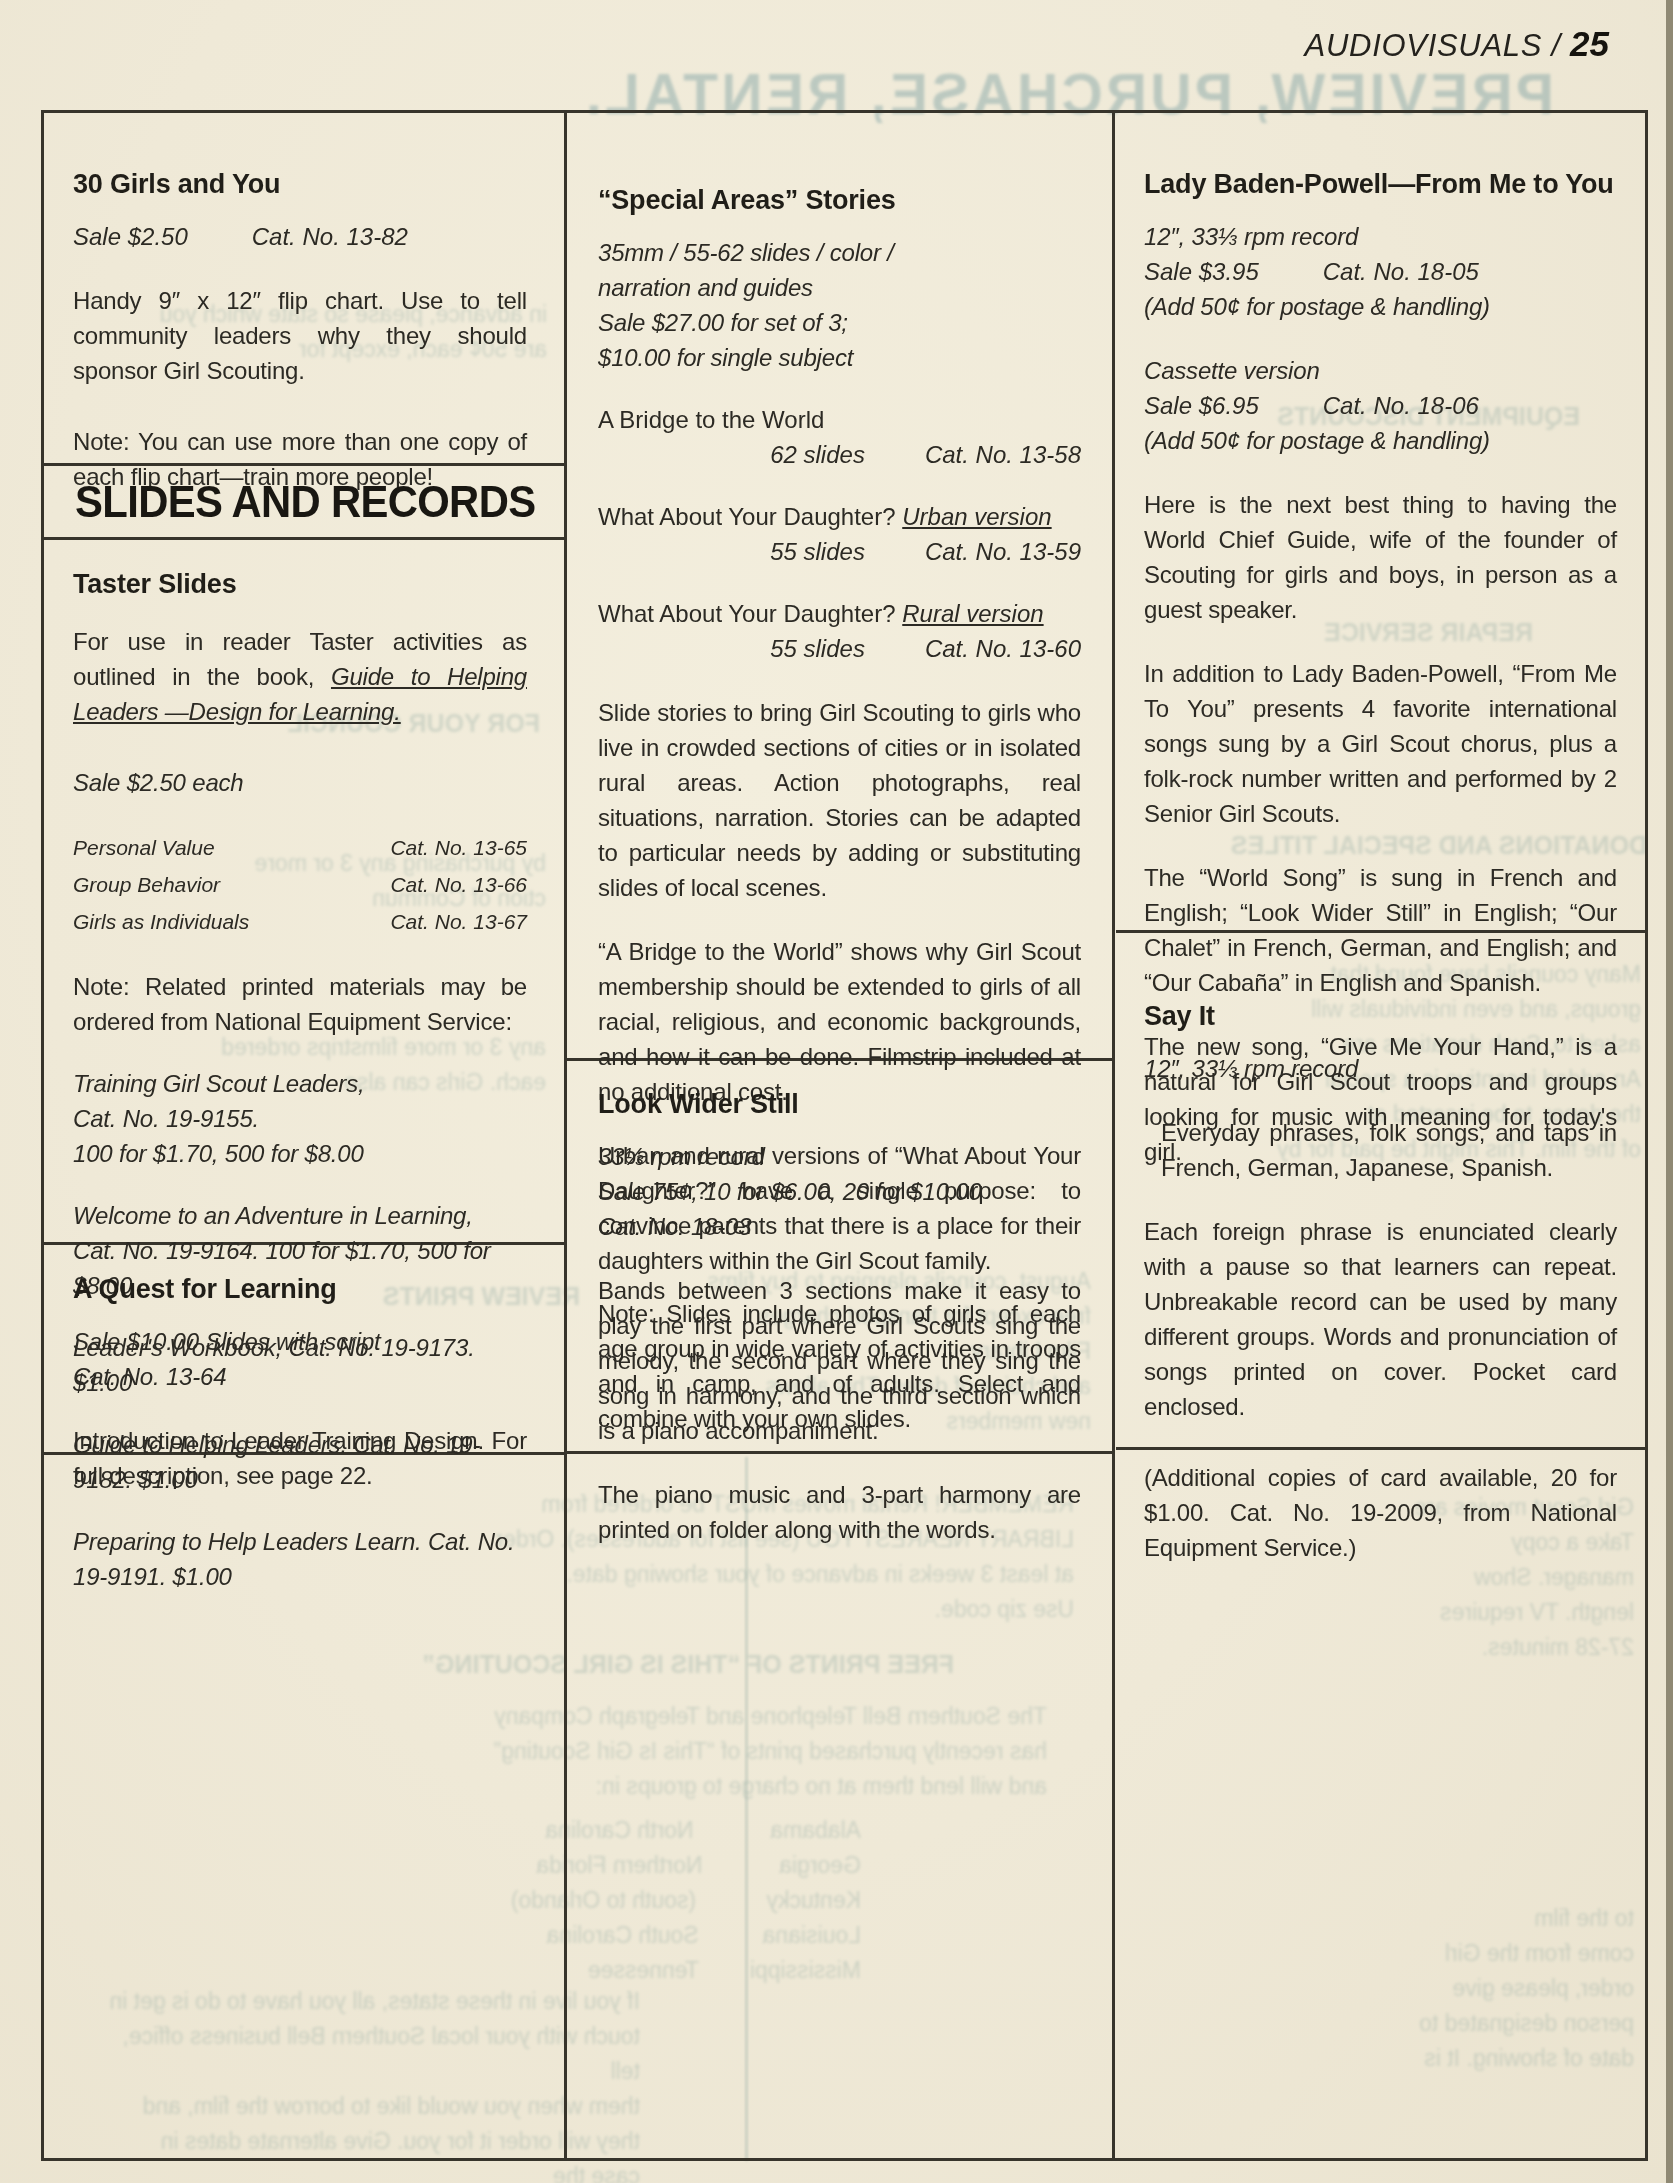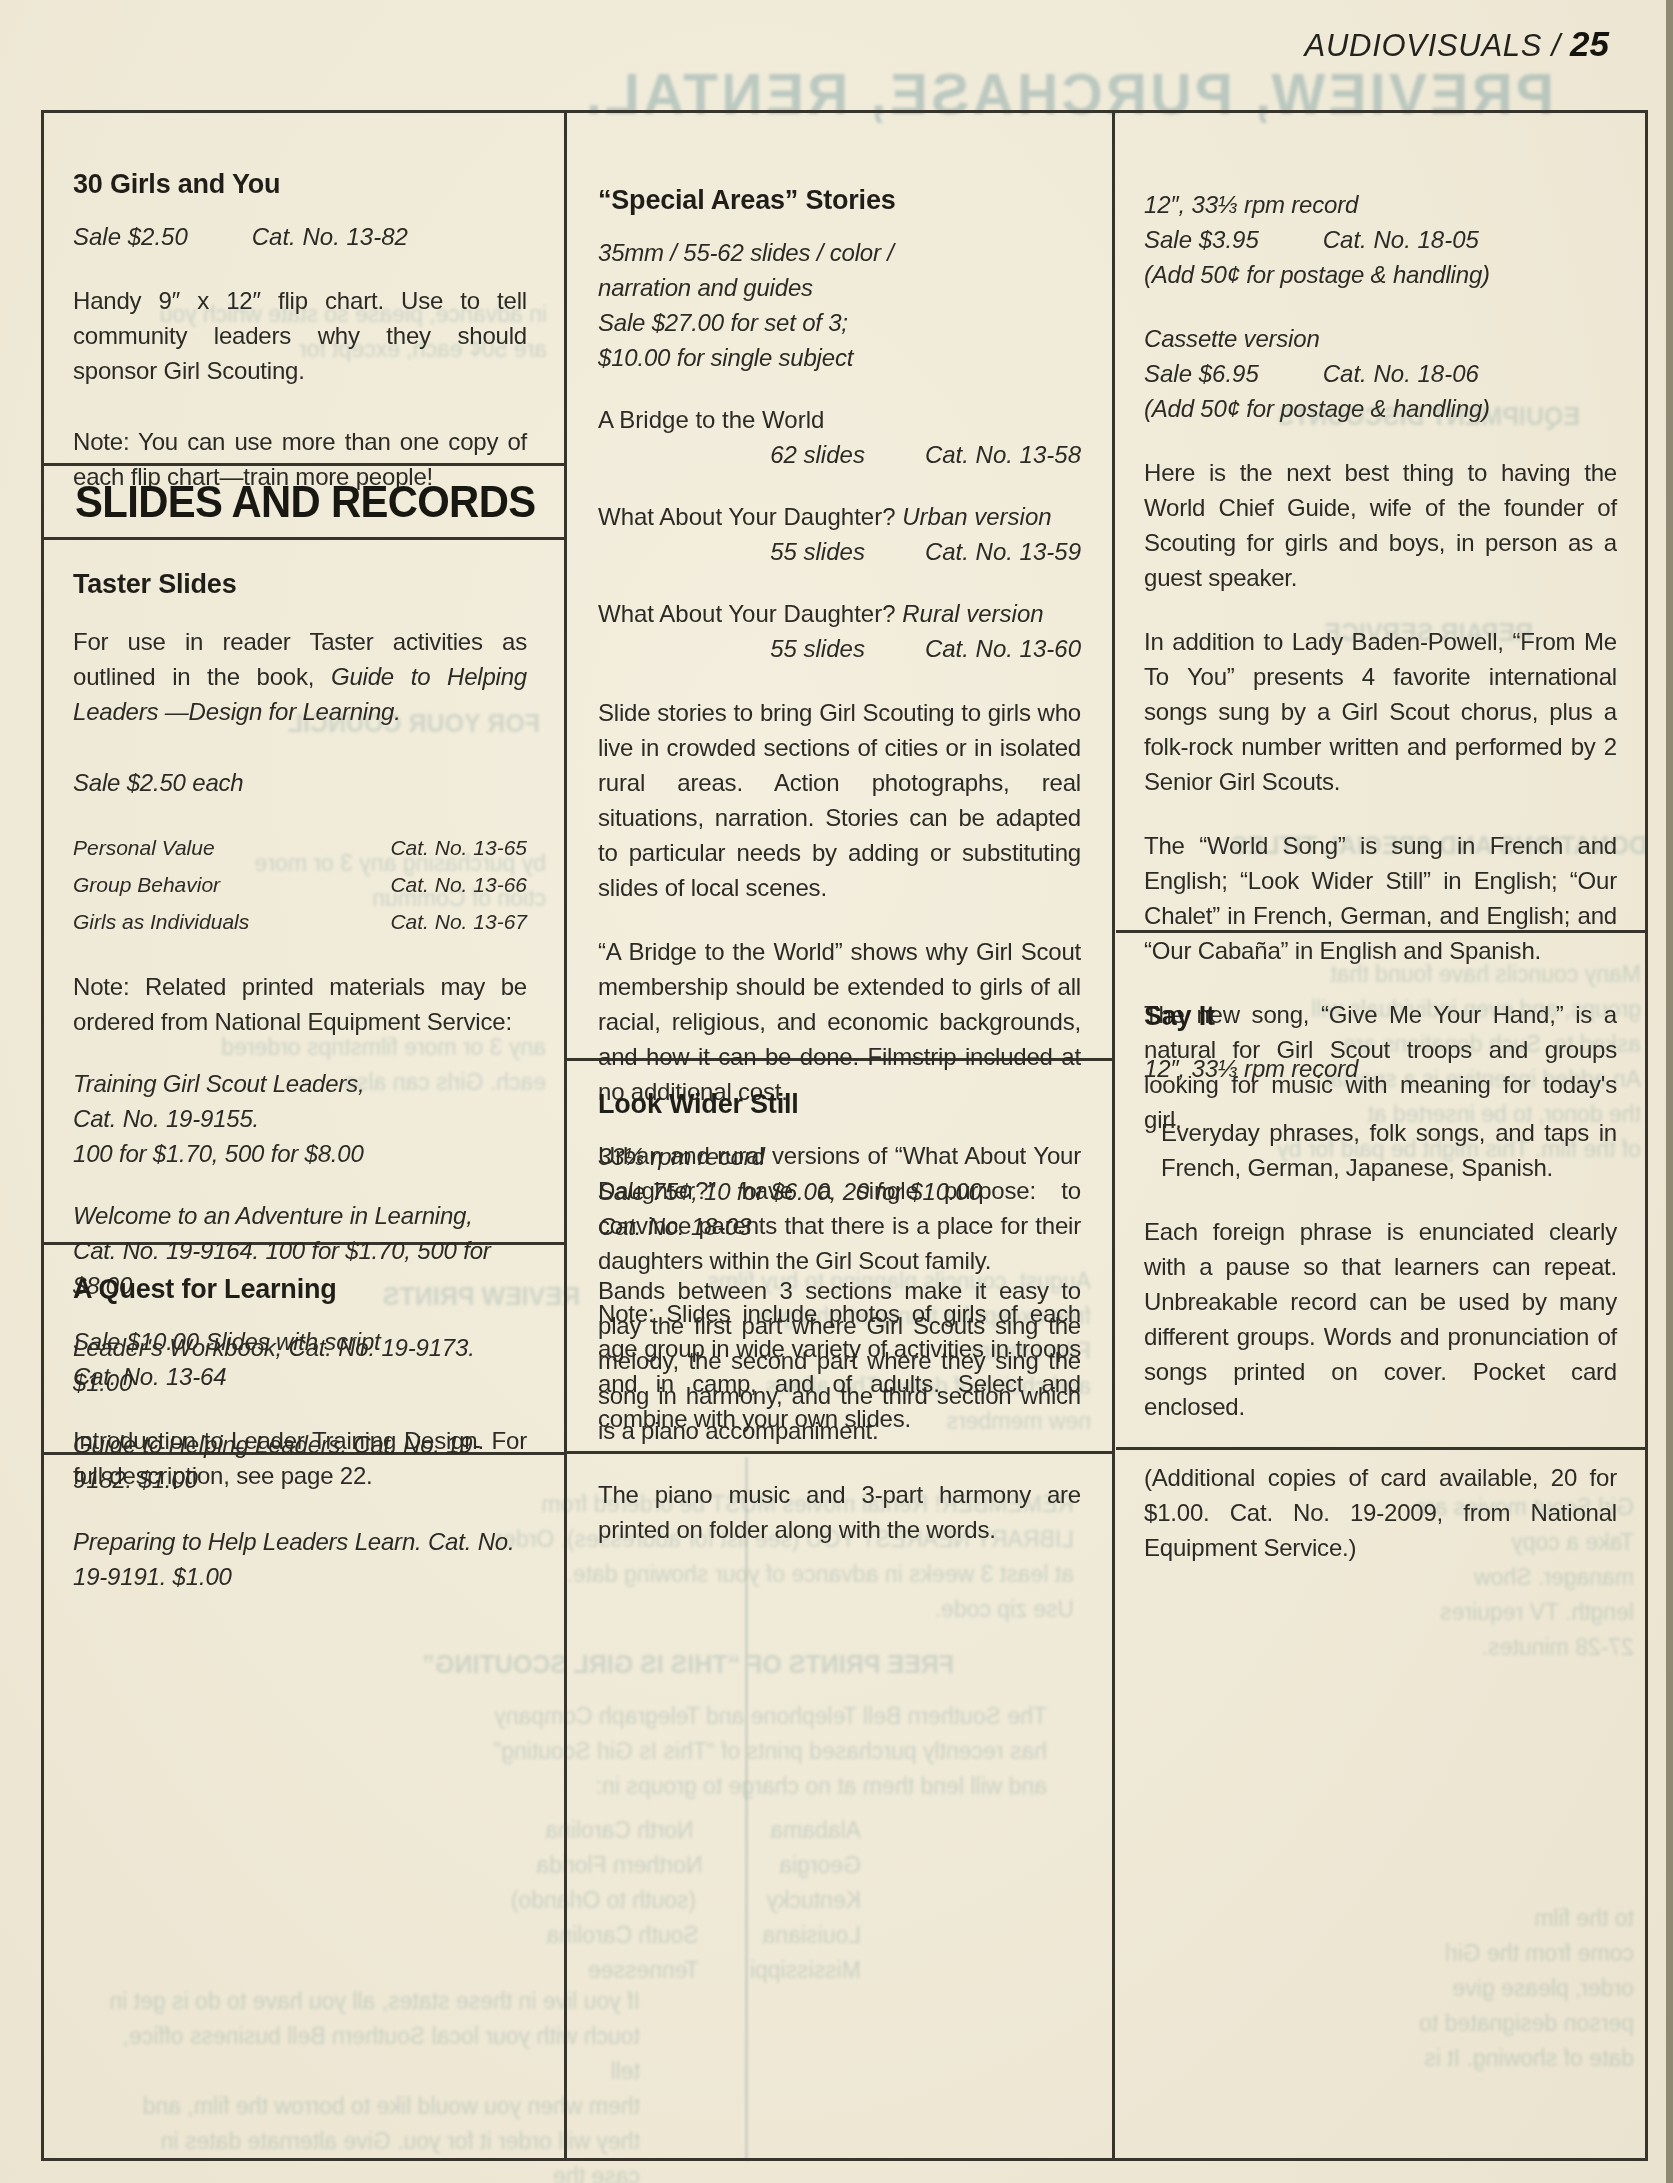--- a/index.html
+++ b/index.html
@@ -23,21 +23,21 @@
   .vsep{position:absolute;top:0;bottom:0;width:3.3px;background:#37342b;}
   .hrule{position:absolute;height:3.3px;background:#37342b;}
 
   .sec{position:absolute;box-sizing:border-box;}
   .cL{left:0;width:512px;padding:0 29px;}
   .cM{left:523px;width:545px;padding:0 31px;}
   .cR{left:1072px;width:529px;padding:0 28px;}
 
   .h1{font-weight:bold;font-size:27px;line-height:32px;letter-spacing:-0.2px;color:#201e18;}
   .body-t{font-size:24px;line-height:35px;letter-spacing:-0.2px;text-align:justify;}
-  .it{font-style:italic;}
+  .it{font-style:italic;text-decoration:underline;}
   .spec{font-style:italic;font-size:24px;line-height:35px;letter-spacing:-0.2px;white-space:pre-line;}
   .specrow{display:flex;gap:64px;font-style:italic;font-size:24px;line-height:35px;} .mt28{margin-top:18.7px;} .mt36{margin-top:24px;} .mt44{margin-top:29px;} .mt54{margin-top:36px;}
   .itemrow{display:flex;justify-content:space-between;font-style:italic;font-size:21px;line-height:37px;}
   .entry{margin-top:27px;}
   .entry-l1{font-size:24px;line-height:35px;}
   .entry-l2{display:flex;justify-content:flex-end;gap:60px;font-style:italic;font-size:24px;line-height:35px;}
   .mat{font-style:italic;font-size:24px;line-height:35px;white-space:pre-line;margin-top:27px;letter-spacing:-0.2px;}
 
   .band{position:absolute;display:flex;align-items:center;justify-content:center;}
   .band-title{
@@ -218,20 +218,21 @@
     <div class="sec cM" style="top:975px;">
       <div class="h1">Look Wider Still</div>
       <div class="spec mt28">33⅓ rpm record
 Sale 75¢, 10 for $6.00, 20 for $10.00
 Cat. No. 18-03</div>
       <p class="body-t mt44" style="margin-bottom:0;">Bands between 3 sections make it easy to play the first part where Girl Scouts sing the melody, the second part where they sing the song in harmony, and the third section which is a piano accompaniment.</p>
       <p class="body-t mt44" style="margin-bottom:0;">The piano music and 3-part harmony are printed on folder along with the words.</p>
     </div>
 
     <div class="sec cR" style="top:55px;">
+      <div class="h1">Lady Baden-Powell—From Me to You</div>
       <div class="spec mt28">12″, 33⅓ rpm record</div>
       <div class="specrow">
         <span>Sale $3.95</span>
         <span>Cat. No. 18-05</span>
       </div>
       <div class="spec">(Add 50¢ for postage &amp; handling)</div>
       <div class="spec mt44">Cassette version</div>
       <div class="specrow">
         <span>Sale $6.95</span>
         <span>Cat. No. 18-06</span>

